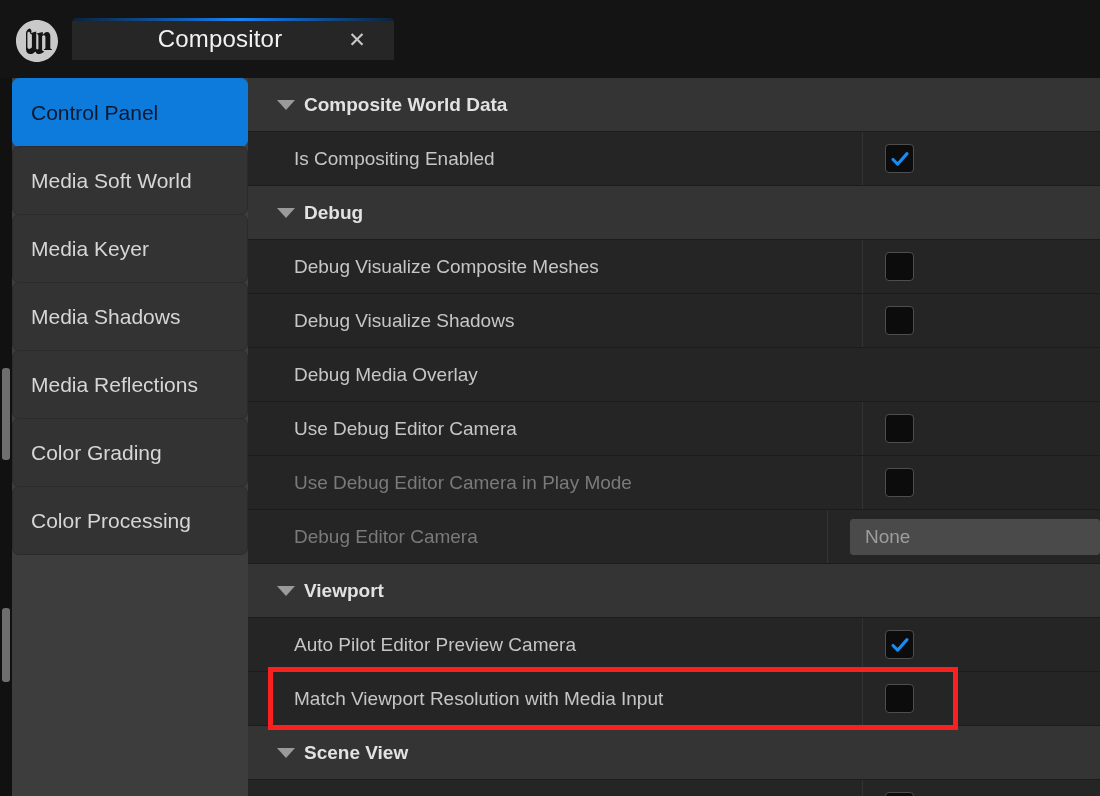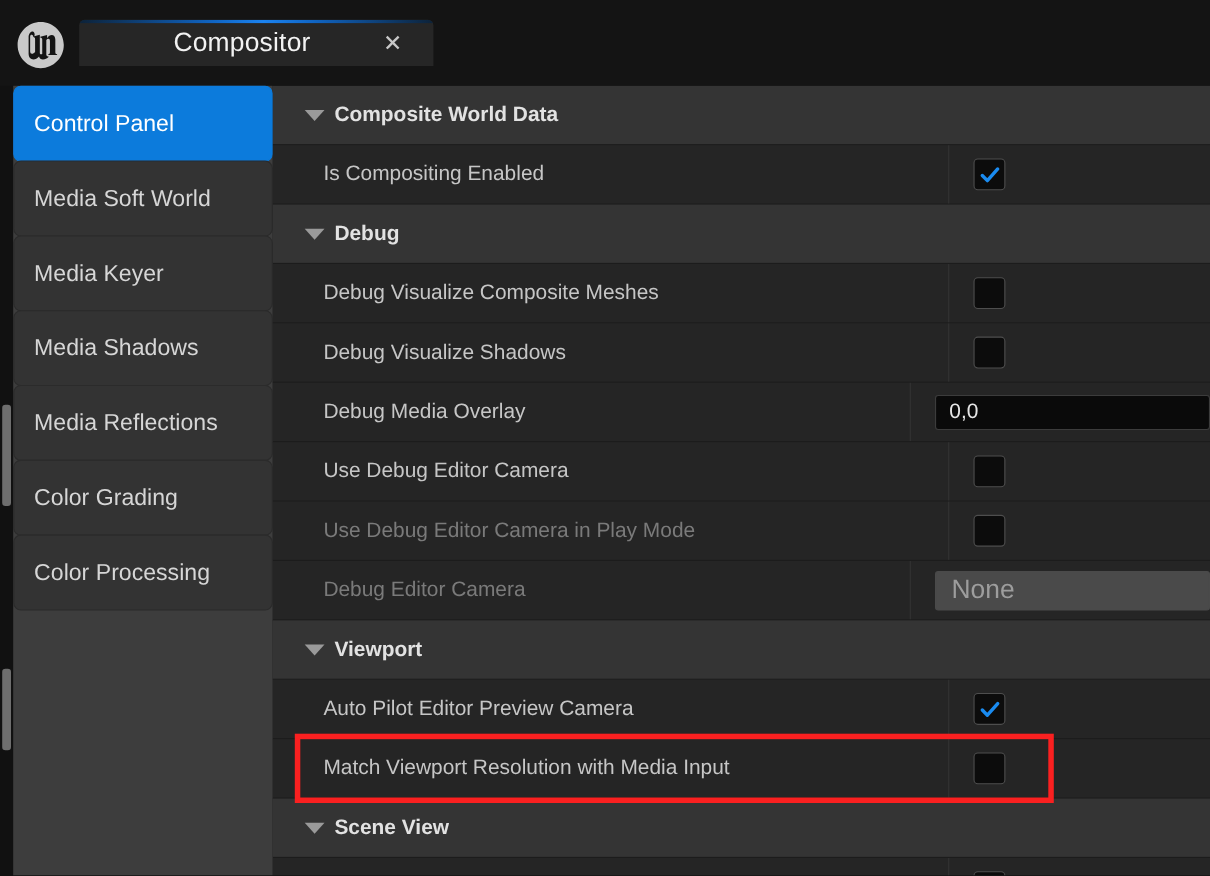--- a/index.html
+++ b/index.html
@@ -84,21 +84,21 @@
     display: flex; align-items: center;
     padding-left: 18px;
     color: #d6d6d6;
     font-size: 21px;
     cursor: pointer;
     white-space: nowrap;
   }
   .side-item.active {
     background: #0c7bdc;
     border-color: #0c7bdc;
-    color: #ffffff;
+    color: #0f172a;
   }
 
   
   .details {
     position: absolute; left: 248px; top: 78px;
     width: 852px; height: 718px;
     background: #242424;
     overflow: hidden;
   }
 
@@ -175,21 +175,21 @@
     cursor: text;
   }
   
   .objfield {
     width: 250px; height: 36px;
     background: #4a4a4a;
     border: 1px solid #4a4a4a;
     border-radius: 3px;
     display: flex; align-items: center;
     padding-left: 14px;
-    color: #9d9d9d; font-size: 24px;
+    color: #9d9d9d; font-size: 19px;
     cursor: pointer;
     text-align: center;
   }
 
   
   .redbox {
     position: absolute;
     left: 268px; top: 667px;
     width: 690px; height: 63px;
     border: 5px solid #fa2020;
@@ -275,23 +275,20 @@
         </div>
       </div>
       <div class="prop-row">
         <div class="prop-name">Debug Visualize Shadows</div>
         <div class="prop-value">
           <div class="cbx"></div>
         </div>
       </div>
       <div class="prop-row">
         <div class="prop-name">Debug Media Overlay</div>
-        <div class="prop-value">
-          <div class="txtfield">0,0</div>
-        </div>
       </div>
       <div class="prop-row">
         <div class="prop-name">Use Debug Editor Camera</div>
         <div class="prop-value">
           <div class="cbx"></div>
         </div>
       </div>
       <div class="prop-row disabled">
         <div class="prop-name">Use Debug Editor Camera in Play Mode</div>
         <div class="prop-value">

